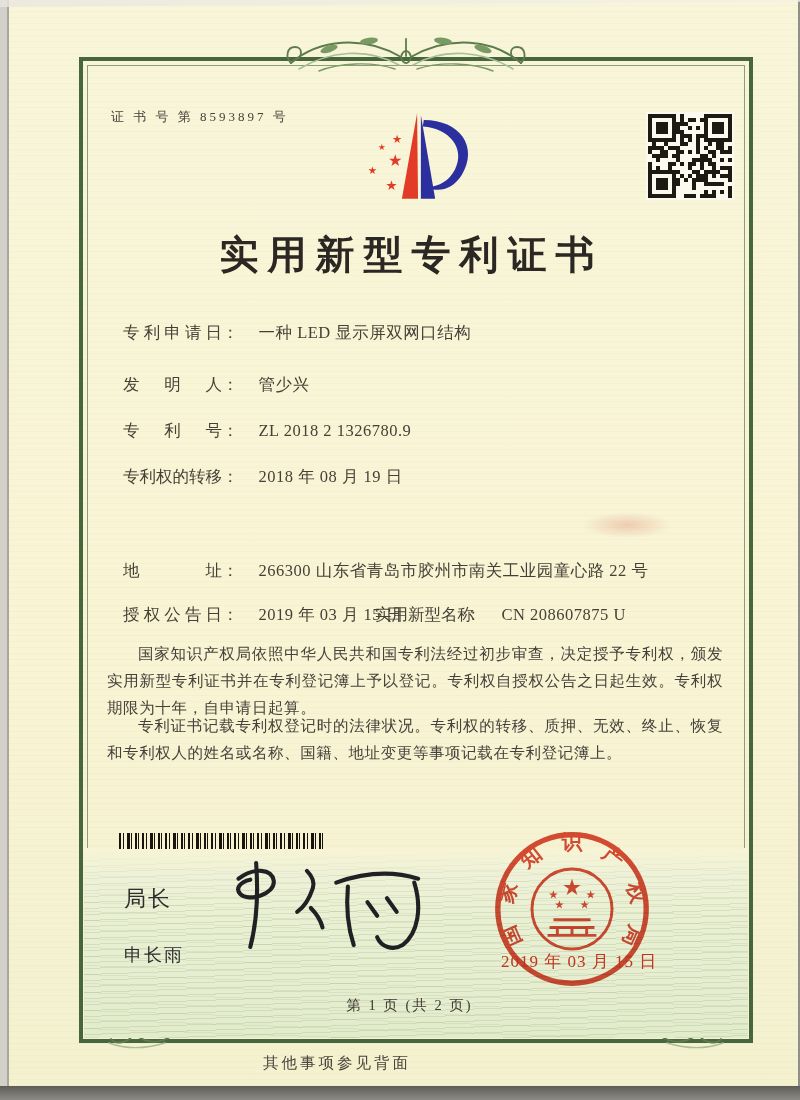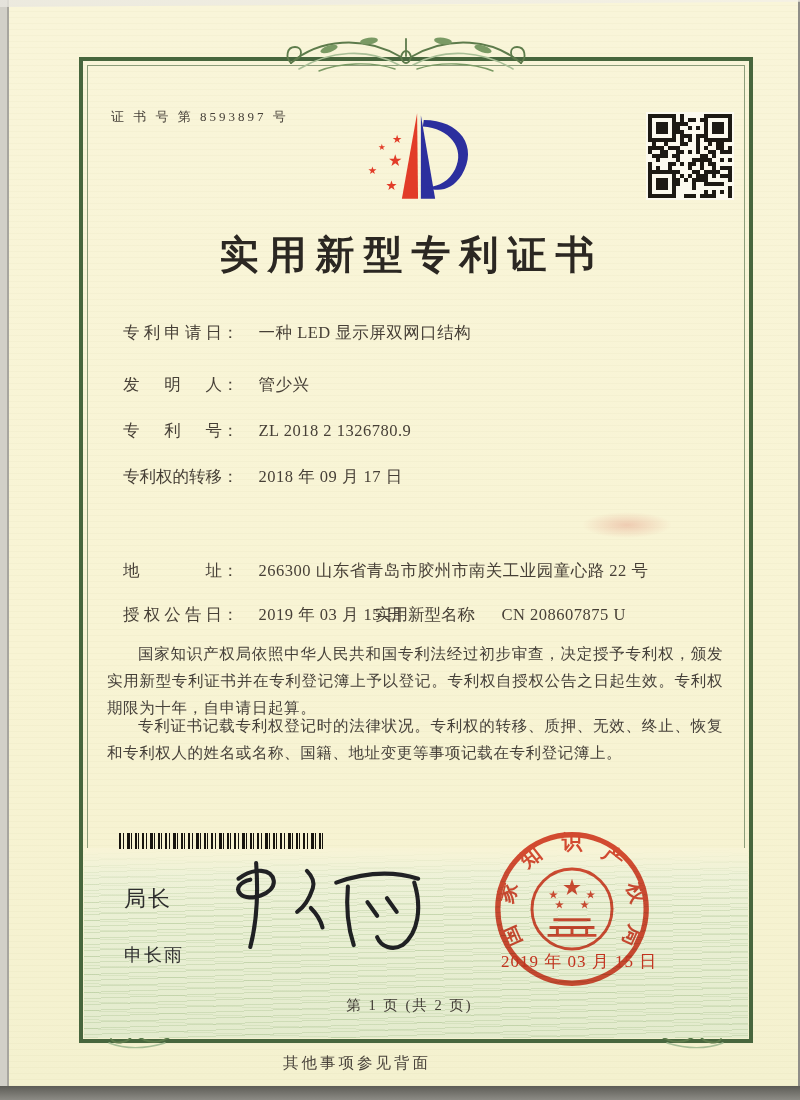--- a/index.html
+++ b/index.html
@@ -87,21 +87,21 @@
     mix-blend-mode:multiply;opacity:.93;}
   .seal .ring{fill:none;stroke:#d8402b;}
   .seal text{fill:#d8402b;font-weight:bold;}
   .seal .emb{stroke:#d8402b;stroke-width:3;fill:none;}
   .seal-date{position:absolute;left:494px;top:950px;width:170px;font-size:17px;
     color:#c2341f;letter-spacing:1px;z-index:5;}
 
   .page-info{position:absolute;left:0;top:996px;width:791px;text-align:center;
     font-size:14.5px;color:#3f3a33;letter-spacing:2px;padding-left:7px;}
   .back-note{position:absolute;left:0;top:1053px;width:660px;text-align:center;
-    font-size:15.5px;color:#4a443c;letter-spacing:3px;padding-left:20px;}
+    font-size:15.5px;color:#4a443c;letter-spacing:3px;}
 </style>
 </head>
 <body>
 
 <div class="paper">
 
   <div class="frame">
     <div class="frame-inner"></div>
   </div>
 
@@ -597,21 +597,21 @@
   <div class="frow" style="top:322px">
     <span class="flabel">专利申请日</span><span>：</span><span class="fval">一种 LED 显示屏双网口结构</span>
   </div>
   <div class="frow" style="top:374px">
     <span class="flabel">发明人</span><span>：</span><span class="fval">管少兴</span>
   </div>
   <div class="frow" style="top:420px">
     <span class="flabel">专利号</span><span>：</span><span class="fval">ZL 2018 2 1326780.9</span>
   </div>
   <div class="frow" style="top:466px">
-    <span class="flabel">专利权的转移</span><span>：</span><span class="fval">2018 年 09 月 17 日</span>
+    <span class="flabel">专利权的转移</span><span>：</span><span class="fval">2018 年 08 月 19 日</span>
   </div>
   <div class="frow" style="top:560px">
     <span class="flabel">地址</span><span>：</span><span class="fval">266300 山东省青岛市胶州市南关工业园童心路 22 号</span>
   </div>
   <div class="frow" style="top:604px">
     <span class="flabel">授权公告日</span><span>：</span><span class="fval">2019 年 03 月 15 日</span>
   </div>
   <div class="frow2" style="top:604px">
     <span class="flabel">实用新型名称</span><span>：</span><span class="fval">CN 208607875 U</span>
   </div>

